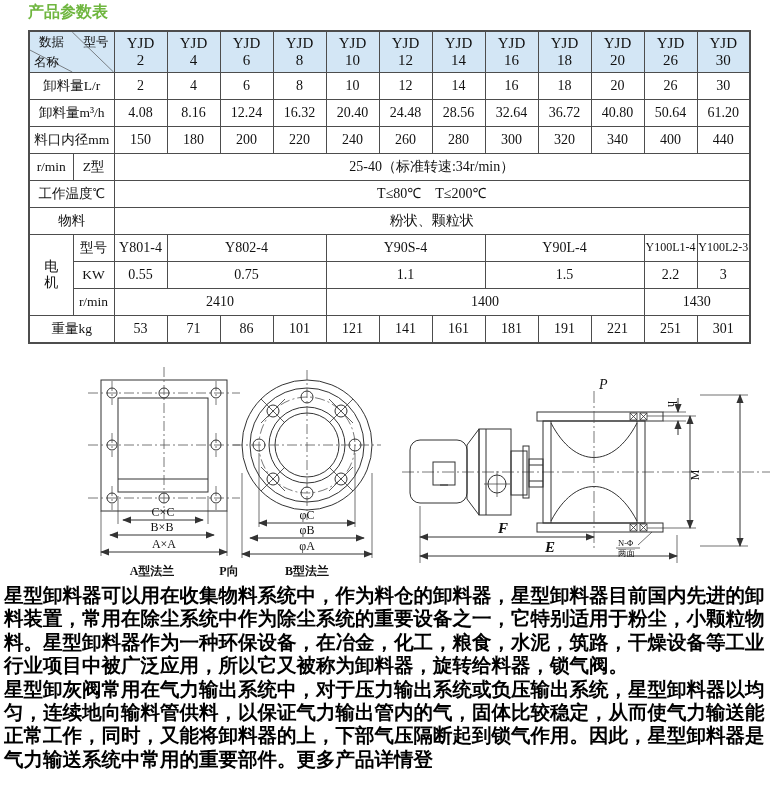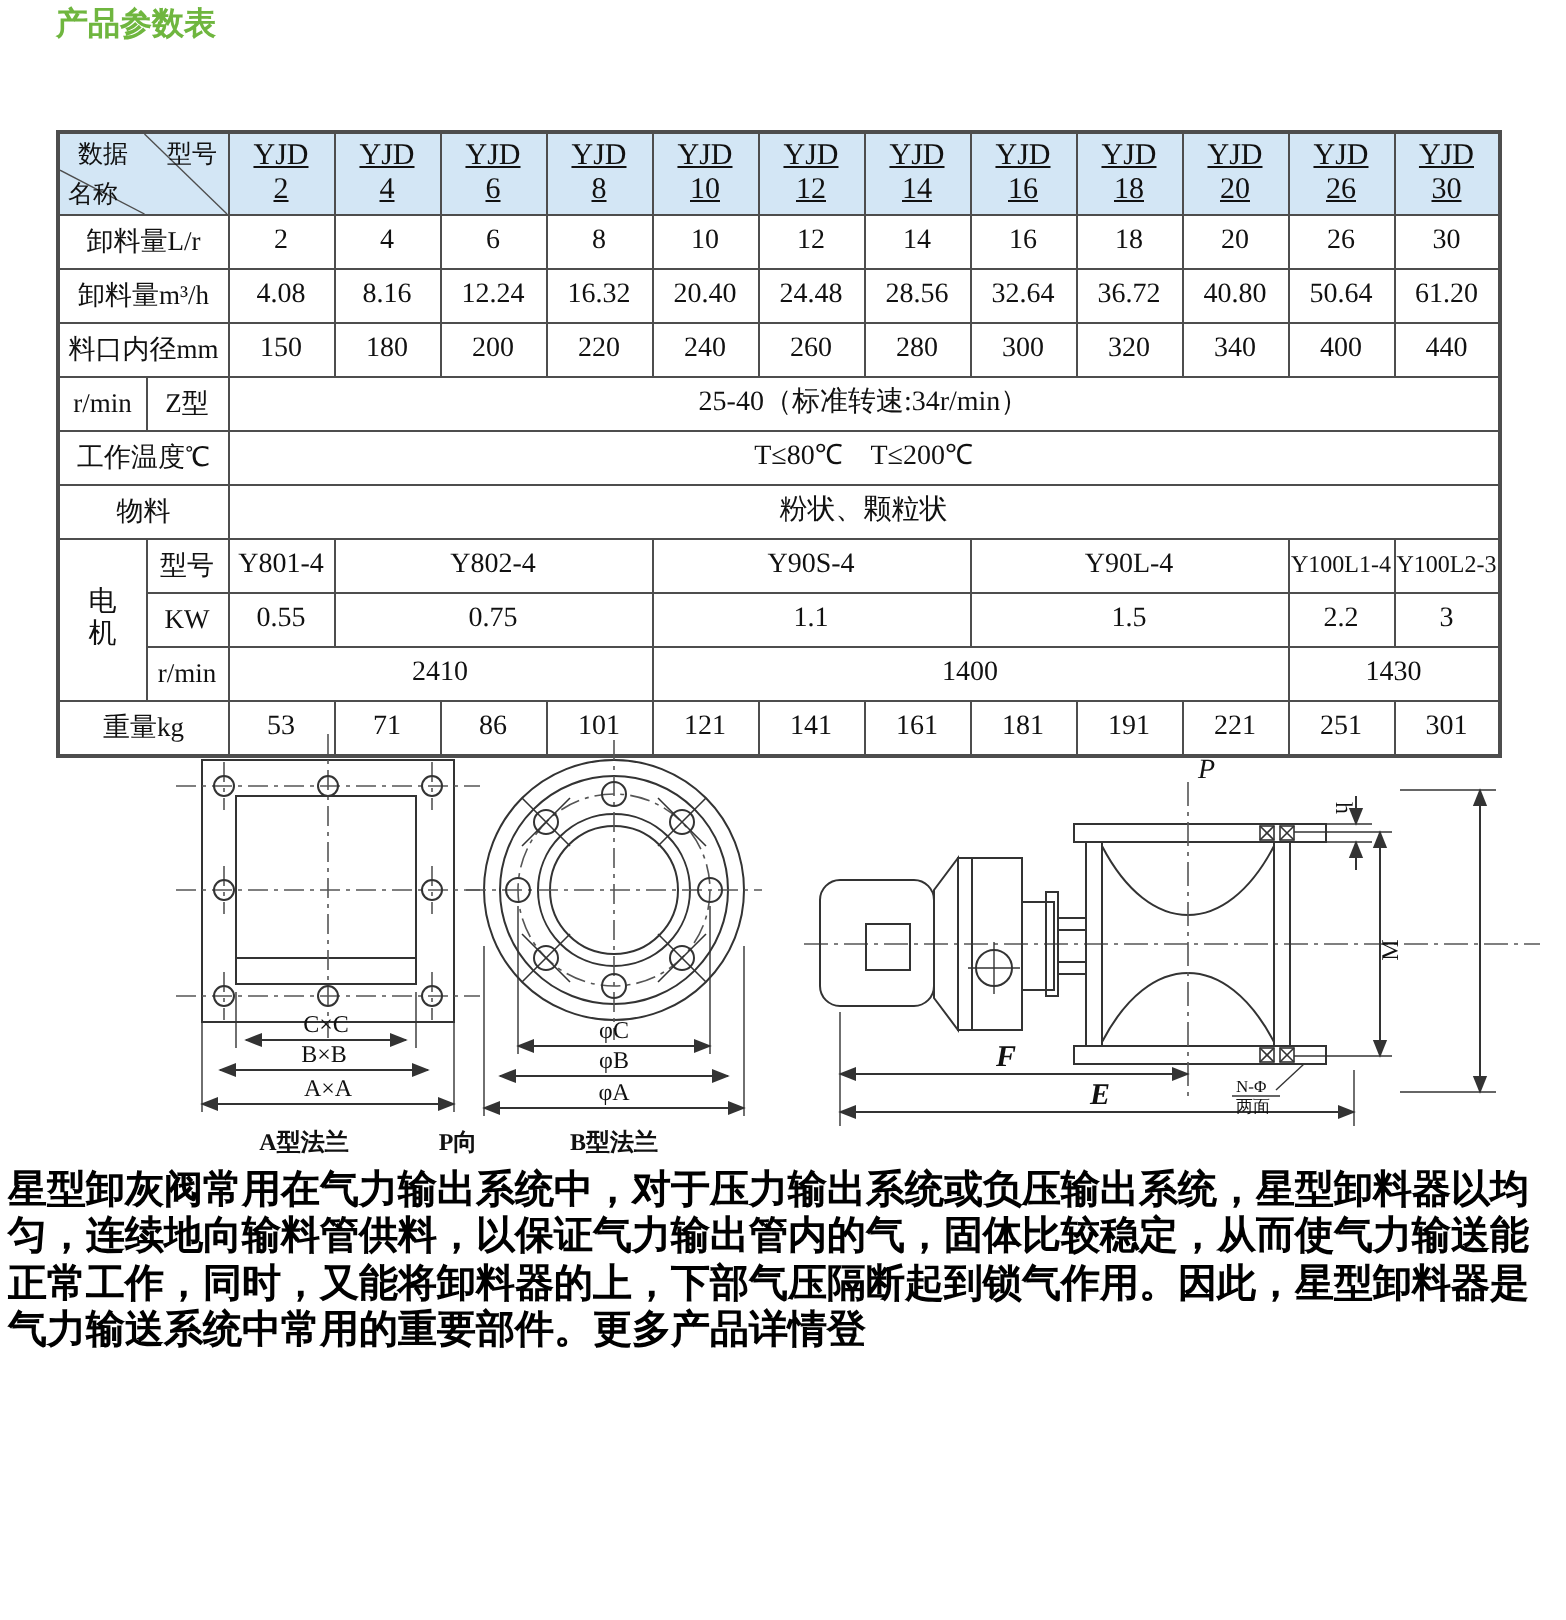--- a/index.html
+++ b/index.html
@@ -5,24 +5,24 @@
   html,body{margin:0;padding:0;background:#fff;}
   #page{position:relative;width:783px;height:810px;background:#fff;overflow:hidden;
         font-family:"Liberation Sans",sans-serif;color:#000;}
 
   
   #title{position:absolute;left:28px;top:2px;font-size:16px;font-weight:bold;color:#6fb63f;text-align:center;}
 
   
   table.spec{position:absolute;left:28px;top:30px;width:676px;border-collapse:collapse;
              table-layout:fixed;font-family:"Liberation Serif",serif;font-size:14px;color:#111;
-             border:2px solid #4d4d4d;margin-top:35px;}
+             border:2px solid #4d4d4d;}
   table.spec td,table.spec th{border:1px solid #4d4d4d;text-align:center;vertical-align:middle;
              padding:0;height:26px;line-height:1.12;font-weight:normal;overflow:hidden;}
-  table.spec thead th{background:#d3e6f5;height:40px;text-decoration:underline;}
+  table.spec thead th{background:#d3e6f5;height:40px;}
   .m1{font-size:15px;} .m2{font-size:15px;}
   td.corner{position:relative;background:#d3e6f5;padding:0;}
   td.corner svg{position:absolute;left:0;top:0;width:100%;height:100%;}
   .cr{position:absolute;font-size:12.5px;font-family:"Liberation Sans",sans-serif;}
   .cr-data{left:9px;top:3px;} .cr-model{right:5px;top:3px;} .cr-name{left:4px;bottom:3px;}
   .vlabel{white-space:pre-line;font-size:14px;}
   td.rowlab{font-size:13.5px;font-family:Liberation Serif, serif;}
 
   
   #drawings{position:absolute;left:0;top:353px;}
@@ -381,16 +381,17 @@
       <text font-size="15" font-style="italic" font-weight="bold" stroke="none" x="545" y="199">E</text>
 
       <line x1="638" y1="192" x2="652" y2="179" stroke-width="0.7"></line>
       <line x1="616" y1="195" x2="640" y2="195" stroke-width="0.7"></line>
       <text class="note" x="618" y="193" stroke="none">N-Φ</text>
       <text class="note" x="618" y="203" stroke="none">两面</text>
     </g>
   </svg>
 
   <div id="desc">
+    <p>星型卸料器可以用在收集物料系统中，作为料仓的卸料器，星型卸料器目前国内先进的卸料装置，常用在除尘系统中作为除尘系统的重要设备之一，它特别适用于粉尘，小颗粒物料。星型卸料器作为一种环保设备，在冶金，化工，粮食，水泥，筑路，干燥设备等工业行业项目中被广泛应用，所以它又被称为卸料器，旋转给料器，锁气阀。</p>
     <p>星型卸灰阀常用在气力输出系统中，对于压力输出系统或负压输出系统，星型卸料器以均匀，连续地向输料管供料，以保证气力输出管内的气，固体比较稳定，从而使气力输送能正常工作，同时，又能将卸料器的上，下部气压隔断起到锁气作用。因此，星型卸料器是气力输送系统中常用的重要部件。更多产品详情登</p>
   </div>
 
 </div>
 
 </body></html>

